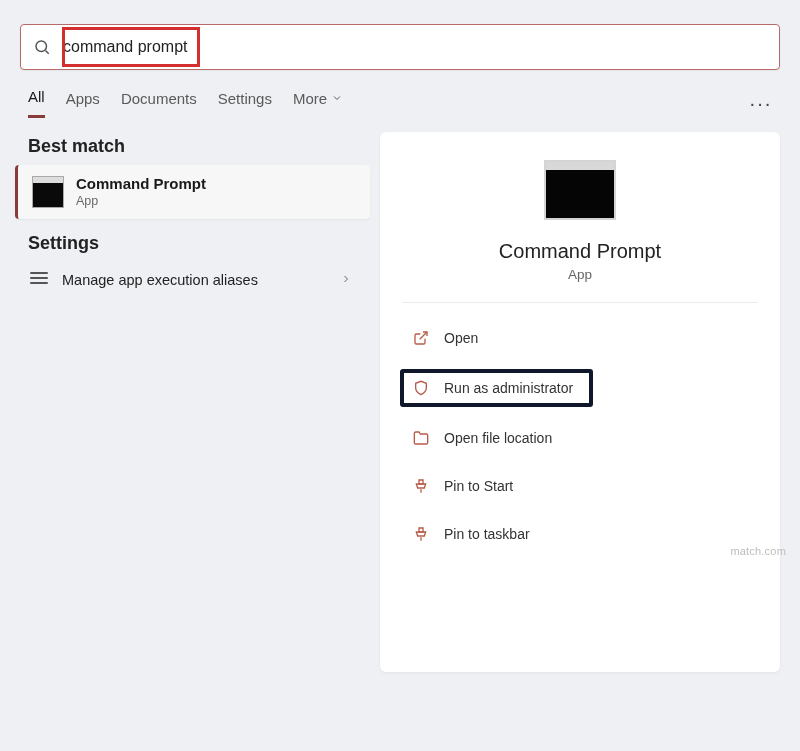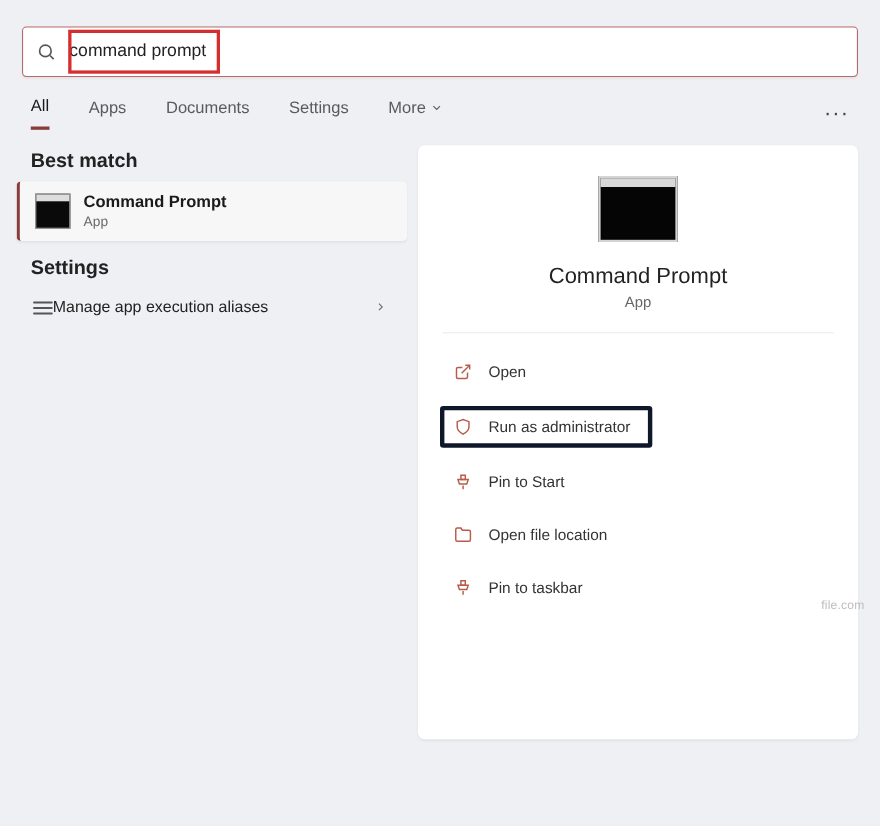--- a/index.html
+++ b/index.html
@@ -35,21 +35,21 @@
     left: 62px; top: 27px; width: 138px; height: 40px;
     border: 3px solid #d32f2f;
     pointer-events: none;
   }
 
   
   .tabs {
     display: flex;
     align-items: center;
     padding: 18px 28px 0 28px;
-    gap: 36px;
+    gap: 21px;
     font-size: 15px;
     color: #5a5a5a;
     position: relative;
   }
   .tab { cursor: pointer; padding-bottom: 10px; }
   .tab.active { color: #1a1a1a; border-bottom: 3px solid #883b3b; }
   .tab-more { display:flex; align-items:center; gap:4px; }
   .tabs-ellipsis {
     margin-left: auto; font-size: 20px; color:#444; letter-spacing:1px;
     cursor:pointer;
@@ -104,21 +104,21 @@
 
   .result-title { font-size: 15px; font-weight:600; color:#1a1a1a; line-height:1.2; }
   .result-sub   { font-size: 12.5px; color:#6a6a6a; line-height:1.3; }
 
   .settings-item {
     display:flex; align-items:center;
     justify-content:space-between;
     padding: 10px 18px 10px 12px;
     cursor:pointer;
   }
-  .settings-left { display:flex; align-items:center; }
+  .settings-left { display:flex; align-items:flex-start; gap:14px; }
   .aliases-icon {
     width:18px; display:flex; flex-direction:column; gap:3px;
   }
   .aliases-icon span {
     display:block; height:2px; background:#555; border-radius:1px;
   }
   .chev-right { color:#666; font-size:14px; }
 
   
   .detail-head { display:flex; flex-direction:column; align-items:center; padding-top:6px; }
@@ -243,44 +243,44 @@
           <svg width="16" height="16" viewBox="0 0 24 24" fill="none" stroke="currentColor" stroke-width="2">
               <path d="M12 22s8-4 8-10V5l-8-3-8 3v7c0 6 8 10 8 10z"></path>
             </svg>
         </span>
         <span>Run as administrator</span>
       </div>
 
       <div class="action-item">
         <span class="action-icon">
           <svg width="16" height="16" viewBox="0 0 24 24" fill="none" stroke="currentColor" stroke-width="2">
+              <path d="M22 19a2 2 0 0 1-2 2H4a2 2 0 0 1-2-2V5a2 2 0 0 1 2-2h5l2 3h9a2 2 0 0 1 2 2z"></path>
+            </svg>
+        </span>
+        <span>Open file location</span>
+      </div>
+
+      <div class="action-item">
+        <span class="action-icon">
+          <svg width="16" height="16" viewBox="0 0 24 24" fill="none" stroke="currentColor" stroke-width="2">
               <line x1="12" y1="17" x2="12" y2="22"></line>
               <path d="M5 9h14l-2 6H7z"></path>
               <path d="M9 3h6v6H9z"></path>
             </svg>
         </span>
         <span>Pin to Start</span>
       </div>
 
       <div class="action-item">
         <span class="action-icon">
           <svg width="16" height="16" viewBox="0 0 24 24" fill="none" stroke="currentColor" stroke-width="2">
-              <path d="M22 19a2 2 0 0 1-2 2H4a2 2 0 0 1-2-2V5a2 2 0 0 1 2-2h5l2 3h9a2 2 0 0 1 2 2z"></path>
-            </svg>
-        </span>
-        <span>Open file location</span>
-      </div>
-
-      <div class="action-item">
-        <span class="action-icon">
-          <svg width="16" height="16" viewBox="0 0 24 24" fill="none" stroke="currentColor" stroke-width="2">
               <line x1="12" y1="17" x2="12" y2="22"></line>
               <path d="M5 9h14l-2 6H7z"></path>
               <path d="M9 3h6v6H9z"></path>
             </svg>
         </span>
         <span>Pin to taskbar</span>
       </div>
     </div>
   </div>
 </div>
 
-<div class="watermark">file.com</div>
+<div class="watermark">match.com</div>
 
 </body></html>

